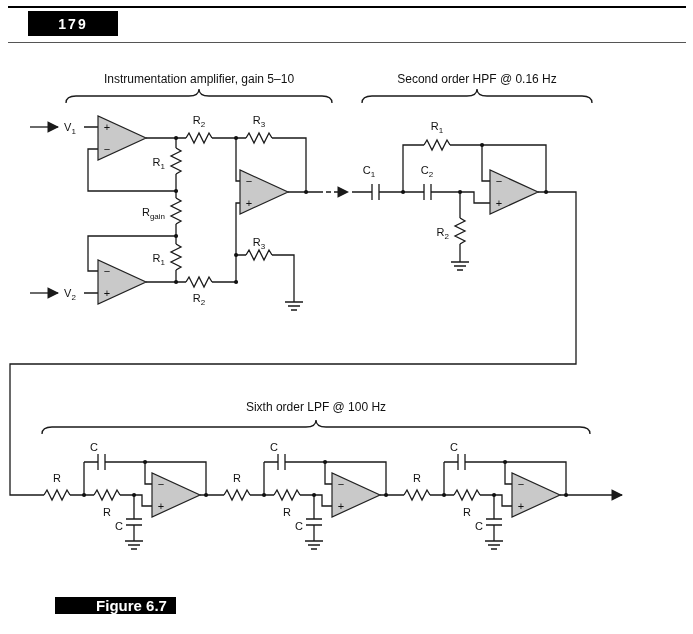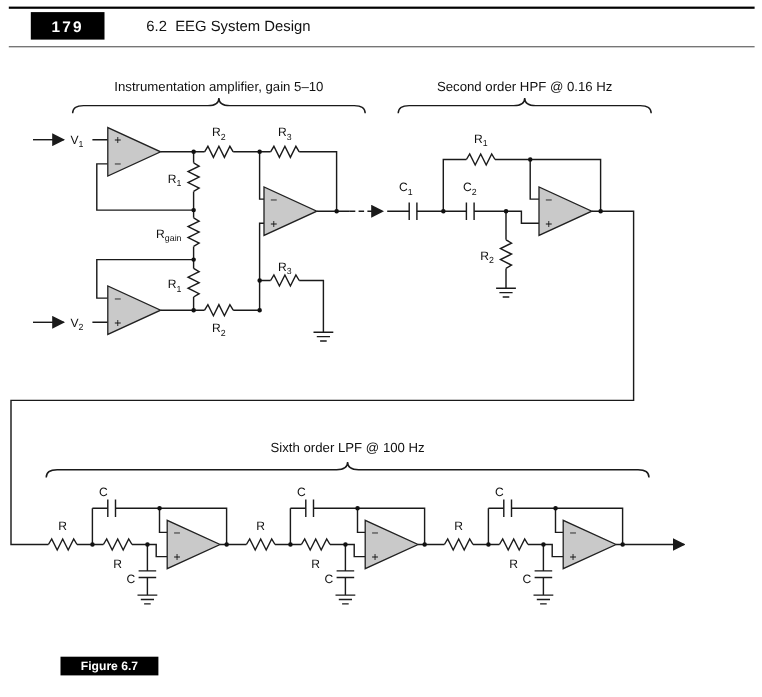--- a/index.html
+++ b/index.html
@@ -1,48 +1,47 @@
 <!DOCTYPE html>
 <html><head>
 <meta charset="utf-8">
 <style>
   html,body{margin:0;padding:0;background:#e8e8e8;}
   .page{position:relative;width:693px;height:634px;background:#ffffff;
         font-family:"Liberation Sans",sans-serif;overflow:hidden;}
   .top-rule{position:absolute;left:8px;top:6px;width:678px;height:2px;background:#000;}
-  .page-num-box{position:absolute;left:28px;top:11px;width:67px;height:25px;background:#000;
+  .page-num-box{position:absolute;left:28px;top:11px;width:90px;height:25px;background:#000;
         color:#fff;display:flex;align-items:center;justify-content:center;
         font-weight:bold;font-size:14px;letter-spacing:2px;}
   .section-title{position:absolute;left:133px;top:16px;font-size:13.5px;color:#111;white-space:pre;}
   .header-rule{position:absolute;left:8px;top:42px;width:678px;height:1px;background:#555;}
   svg.schematic{position:absolute;left:0;top:0;}
   .figure-box{position:absolute;left:55px;top:597px;width:89px;height:17px;background:#000;
         color:#fff;display:flex;align-items:center;justify-content:center;
-        font-weight:bold;font-size:11px;}
+        font-weight:bold;font-size:15px;padding-left:32px;}
   .figure-caption{position:absolute;left:152px;top:600px;font-size:10px;color:#222;white-space:nowrap;}
   
   .wire{stroke:#1a1a1a;stroke-width:1.3;fill:none;}
   .dashed{stroke-dasharray:5 3;}
   .dots{stroke:#111;stroke-width:4;stroke-linecap:round;fill:none;}
   svg text{fill:#111;}
   .lbl{font-size:11px;}
   .sub{font-size:8px;}
   .title{font-size:12px;}
   .sign{font-size:11px;}
 </style>
 </head>
 <body>
 
 <div class="page">
 
   <div class="top-rule"></div>
   <div class="page-num-box">
     <span>179</span>
   </div>
-  <div class="section-title">6.2  EEG System Design</div>
   <div class="header-rule"></div>
 
   <svg class="schematic" width="693" height="634" viewBox="0 0 693 634">
     <defs>
       <marker id="arr" viewBox="0 0 10 10" refX="9" refY="5" markerWidth="9" markerHeight="9" orient="auto-start-reverse">
         <path d="M0,0 L10,5 L0,10 z" fill="#1a1a1a"></path>
       </marker>
       <path id="resh" d="M0,0 l3,-5 l5,10 l5,-10 l5,10 l5,-10 l3,5"></path>
       <path id="caph" d="M0,-8 V8 M7,-8 V8"></path>
       <path id="capv" d="M-8,0 H8 M-8,6 H8"></path>

